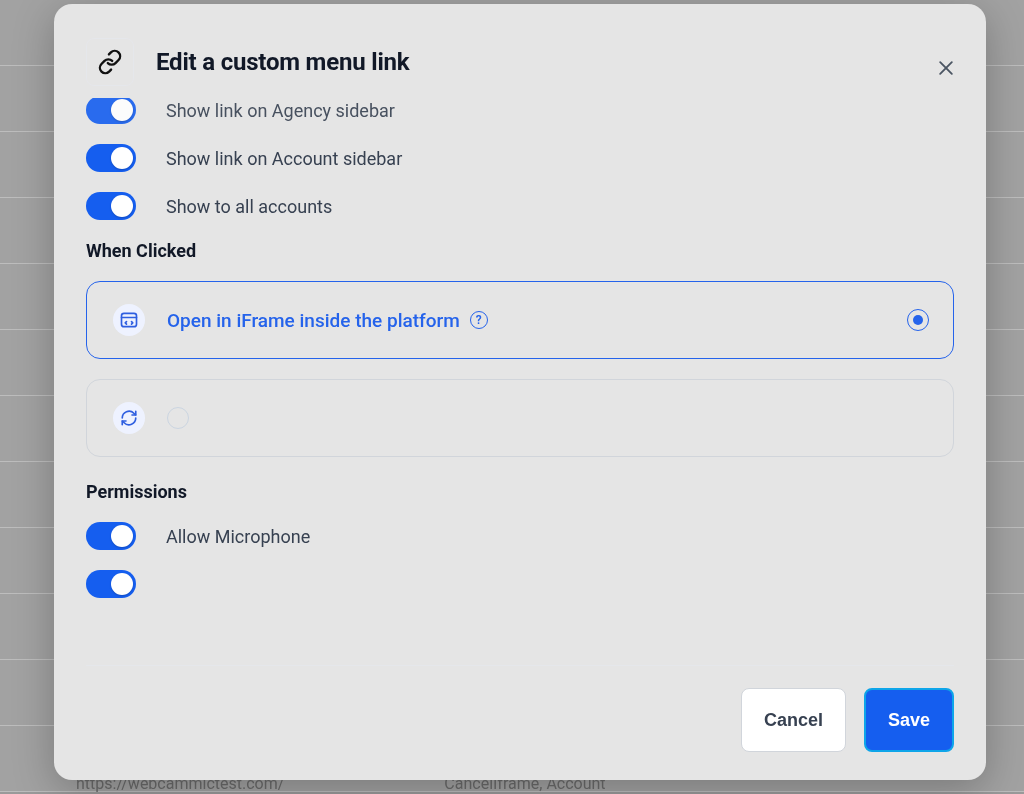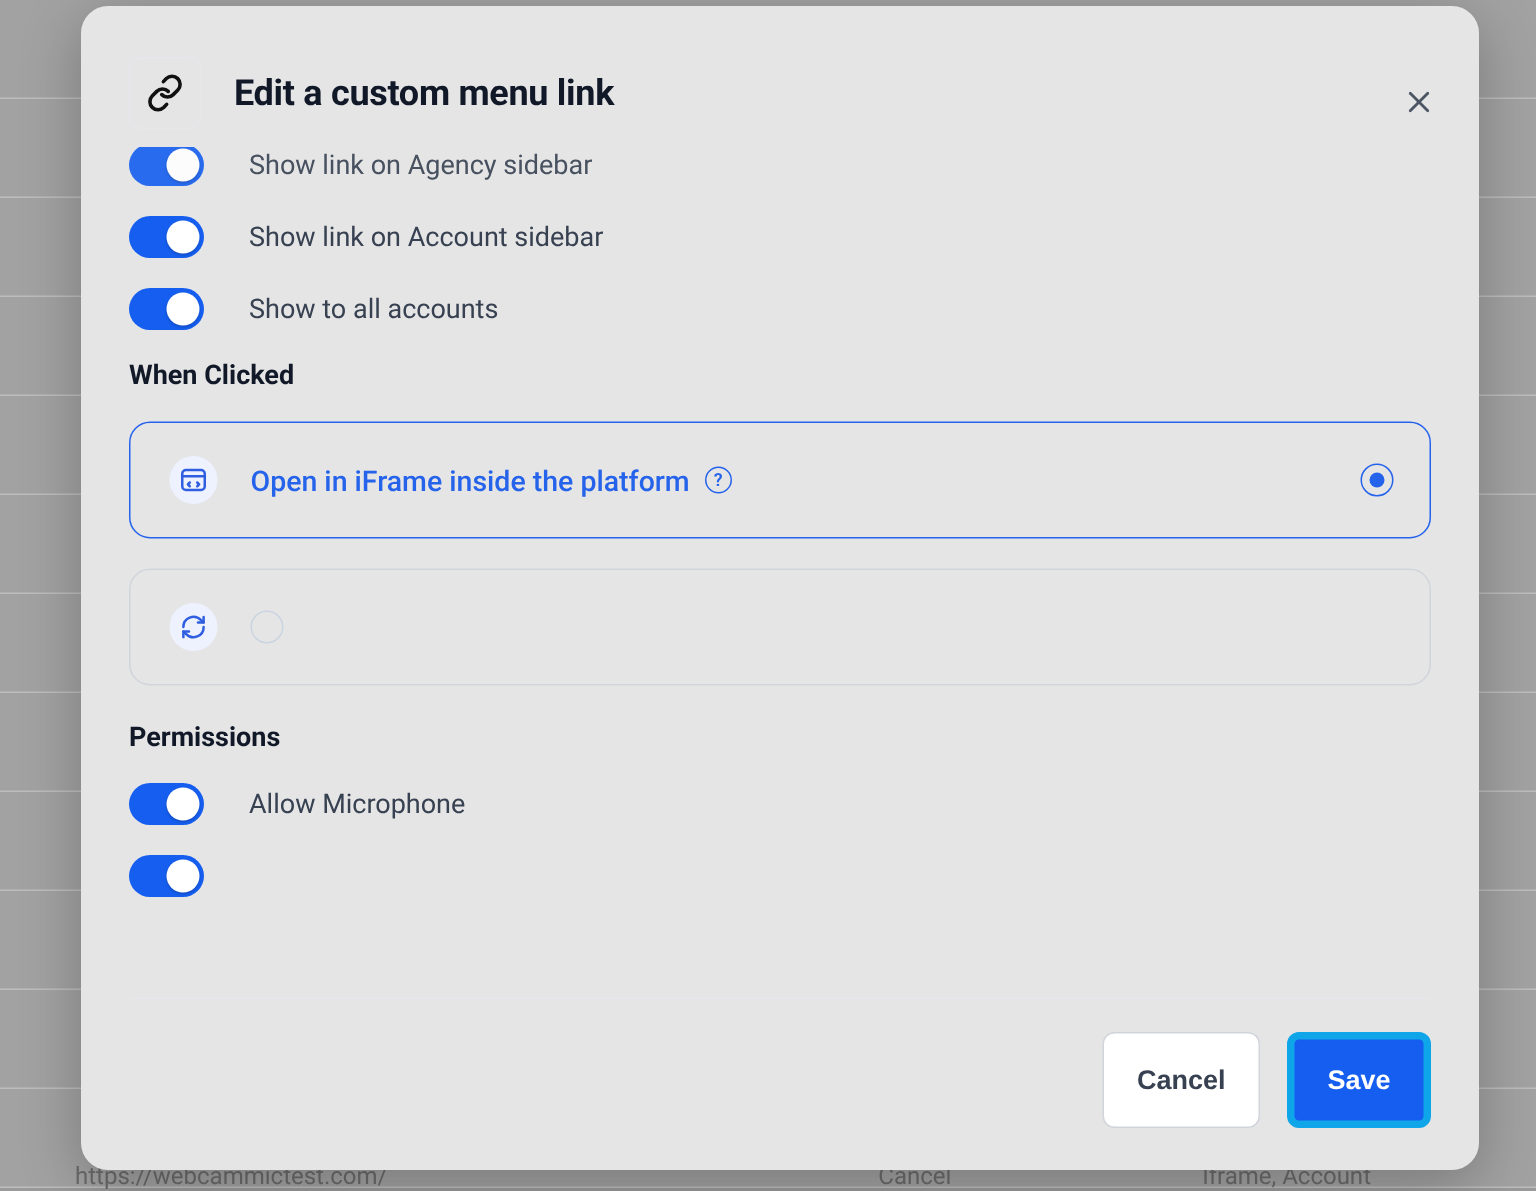--- a/index.html
+++ b/index.html
@@ -2,21 +2,21 @@
 <html><head>
 <meta charset="utf-8">
 <style>
   * { box-sizing: border-box; margin: 0; padding: 0; }
   html, body { width: 1024px; height: 794px; overflow: hidden; font-family: -apple-system, BlinkMacSystemFont, "Segoe UI", Roboto, Helvetica, Arial, sans-serif; }
   body { background: #9a9a9a; position: relative; }
 
   
   .bg-rows { position: absolute; inset: 0; }
   .bg-rows .row { height: 66px; border-bottom: 1px solid #bdbdbd; background: #a2a2a2; }
-  .bg-footer { position: absolute; left: 0; right: 0; bottom: 0; height: 20px; display: flex; justify-content: space-between; padding: 0 110px 0 50px; color: #6b6b6b; font-size: 16px; }
+  .bg-footer { position: absolute; left: 0; right: 0; bottom: 0; height: 20px; display: flex; justify-content: flex-start; padding: 0 110px 0 76px; color: #6b6b6b; font-size: 16px; }
 
   .modal {
     position: absolute;
     top: 4px; left: 54px;
     width: 932px; height: 776px;
     background: #e5e5e5;
     border-radius: 18px;
     box-shadow: 0 10px 40px rgba(0,0,0,.25);
     display: flex; flex-direction: column;
   }
@@ -96,21 +96,21 @@
     border-top: 1px solid #e5e7eb;
     margin: 12px 32px 0 32px;
     padding: 22px 0 28px 0;
     display: flex; justify-content: flex-end; gap: 18px;
   }
   .btn {
     height: 64px; padding: 0 22px; border-radius: 8px; font-size: 18px; font-weight: 600;
     display: inline-flex; align-items: center; justify-content: center; cursor: pointer;
   }
   .btn-secondary { background: #fff; border: 1px solid #d1d5db; color: #374151; }
-  .btn-primary { background: #155eef; border: 5px solid #0ea5e9; color: #fff; }
+  .btn-primary { background: #155eef; border: 2px solid #0ea5e9; color: #fff; }
 
   svg { display: block; }
 </style>
 </head>
 <body>
 
 <div class="bg-rows">
   <div class="row"></div>
     <div class="row"></div>
     <div class="row"></div>

